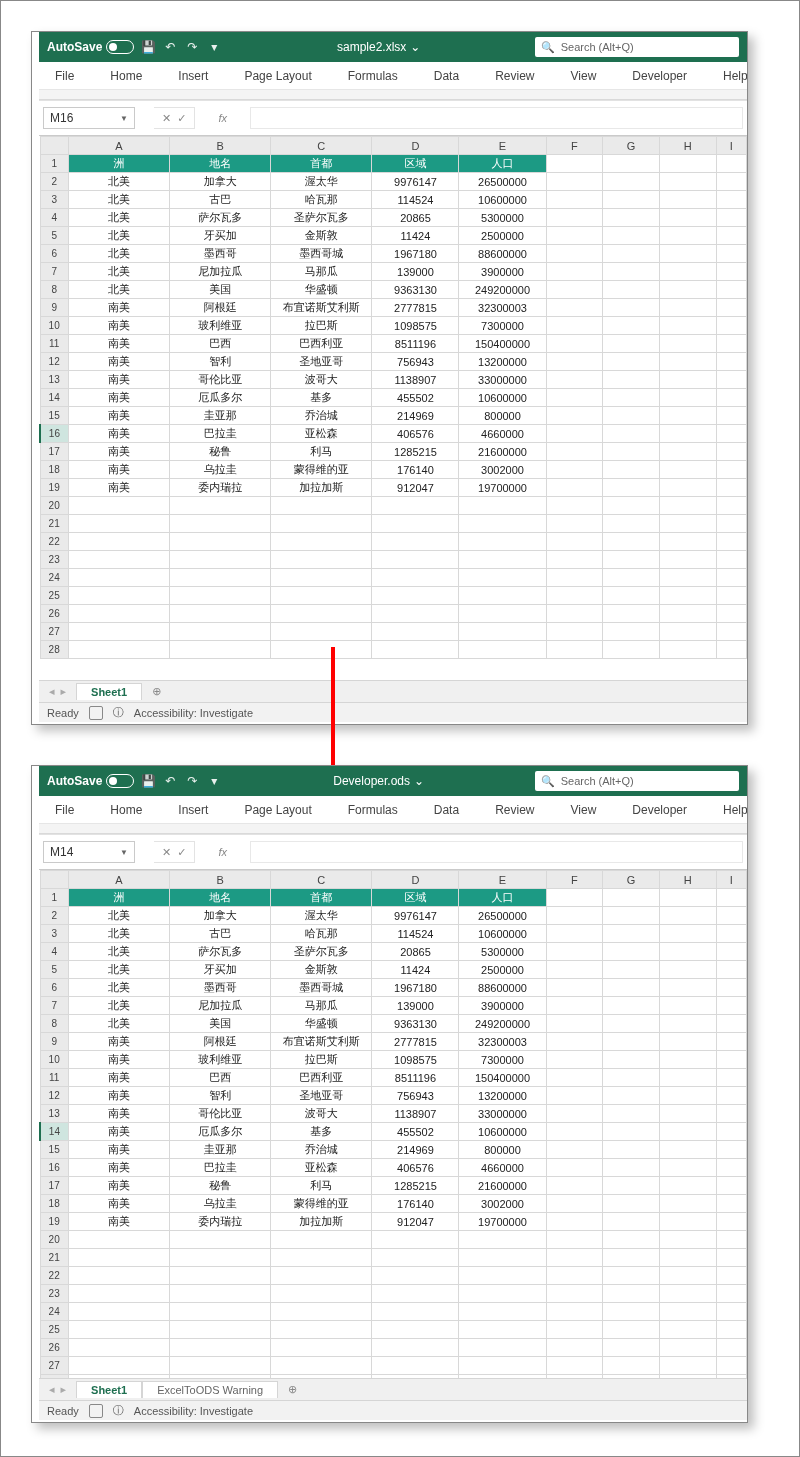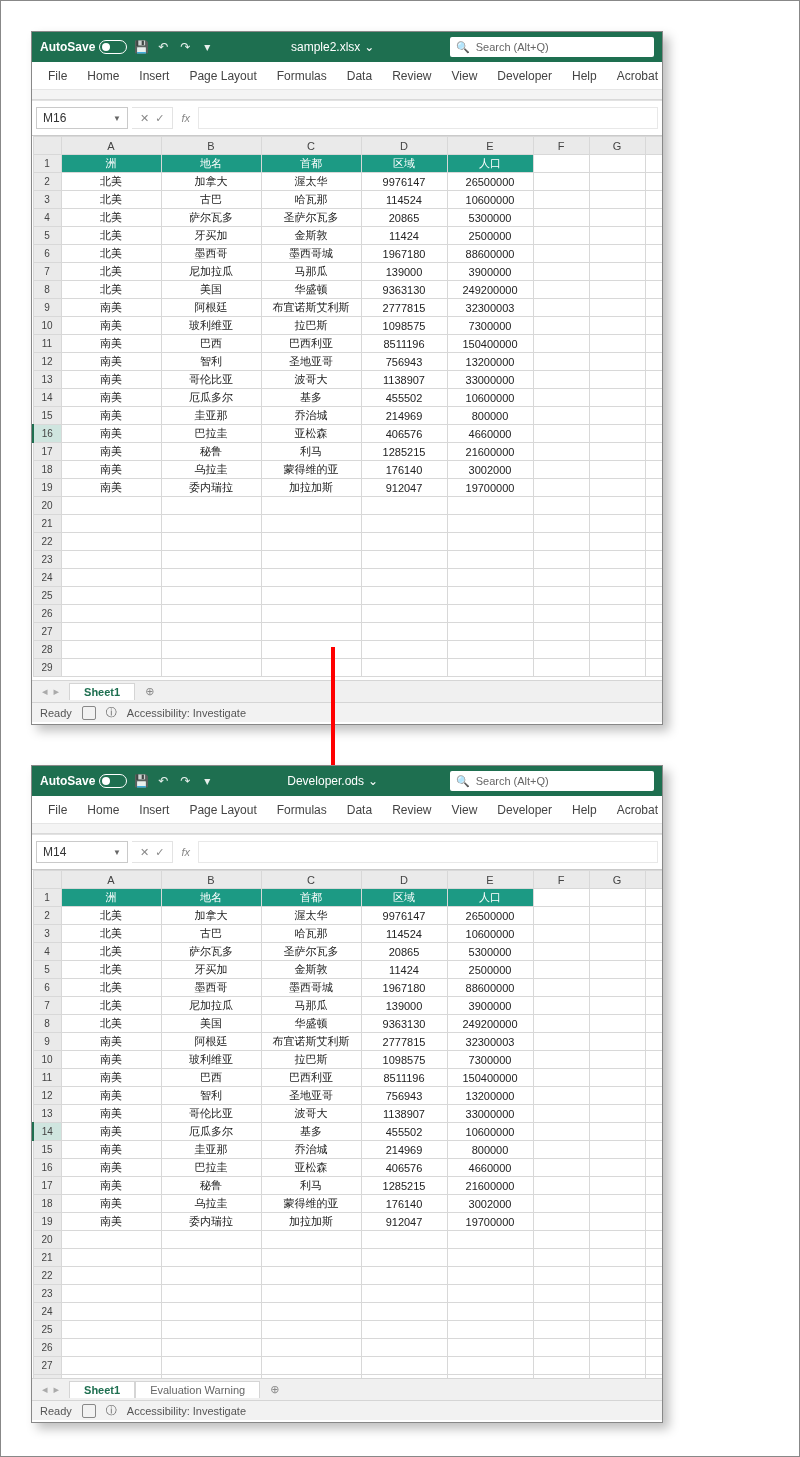--- a/index.html
+++ b/index.html
@@ -1,32 +1,32 @@
 <!DOCTYPE html>
 <html><head>
 <meta charset="utf-8">
 <style>
   * { box-sizing: border-box; margin: 0; padding: 0; }
   body { font-family: "Segoe UI", Arial, sans-serif; background: #fff; font-size: 11px; }
   .canvas { width: 800px; height: 1457px; position: relative; border: 1px solid #888; }
-  .excel-window { position: absolute; background: #fff; box-shadow: 6px 6px 10px rgba(0,0,0,0.25); border: 1px solid #888; overflow: hidden; width: 632px; }
+  .excel-window { position: absolute; background: #fff; box-shadow: 6px 6px 10px rgba(0,0,0,0.25); border: 1px solid #888; overflow: hidden; width: 717px; padding-left: 7px; }
   .w1 { left: 30px; top: 30px; height: 694px; }
   .w2 { left: 30px; top: 764px; height: 658px; }
   .titlebar { background: #1e6f50; height: 30px; display: flex; align-items: center; color: #fff; font-size: 12px; }
   .tb-left { display: flex; align-items: center; gap: 6px; padding: 0 8px; }
   .autosave { display: flex; align-items: center; gap: 4px; font-weight: 600; }
   .autosave-toggle { width: 28px; height: 14px; border: 1px solid #fff; border-radius: 8px; position: relative; }
   .autosave-toggle::after { content: ""; position: absolute; width: 8px; height: 8px; background: #fff; border-radius: 50%; left: 2px; top: 2px; }
   .qat-icon { width: 16px; height: 16px; display: flex; align-items: center; justify-content: center; opacity: .9; }
   .tb-center { flex: 1; text-align: center; display: flex; align-items: center; justify-content: center; gap: 4px; }
   .tb-right { width: 220px; display: flex; align-items: center; gap: 6px; padding: 0 8px; }
   .searchbox { background: #fff; height: 20px; flex: 1; border-radius: 2px; display: flex; align-items: center; color: #666; padding: 0 6px; gap: 6px; font-size: 11px; }
-  .ribbon-tabs { background: #fff; height: 28px; display: flex; align-items: center; padding: 0 6px; gap: 0; font-size: 12px; color: #444; border-bottom: 1px solid #e6e6e6; }
+  .ribbon-tabs { background: #fff; height: 28px; display: flex; align-items: center; padding: 0 6px; gap: 16px; font-size: 12px; color: #444; border-bottom: 1px solid #e6e6e6; }
   .ribbon-tab { padding: 0 10px; height: 100%; display: flex; align-items: center; cursor: pointer; white-space: nowrap; }
-  .formula-area { background: #fff; height: 36px; border-top: 1px solid #e2e2e2; border-bottom: 1px solid #cacaca; display: flex; align-items: center; padding: 3px 4px; gap: 0; }
+  .formula-area { background: #fff; height: 36px; border-top: 1px solid #e2e2e2; border-bottom: 1px solid #cacaca; display: flex; align-items: center; padding: 3px 4px; gap: 15px; }
   .namebox { width: 92px; height: 22px; border: 1px solid #cacaca; display: flex; align-items: center; padding: 0 6px; font-size: 12px; color: #333; background: #fff; }
   .namebox .dd { margin-left: auto; color: #666; font-size: 8px; }
   .fb-btns { display: flex; align-items: center; gap: 6px; padding: 0 8px; color: #888; height: 22px; border-right: 1px solid #e3e3e3; border-top: 1px solid #e3e3e3; border-bottom: 1px solid #e3e3e3; margin-left: 4px; }
   .fx-label { color: #888; font-style: italic; padding: 0 8px; }
   .formula-input { flex: 1; height: 22px; border: 1px solid #e8e8e8; background: #fff; }
   .grid-wrap { background: #fff; overflow: hidden; }
   .grid { border-collapse: collapse; width: 100%; table-layout: fixed; font-size: 11px; color: #222; }
   .grid th.rowh { width: 28px; }
   .grid th.colh { font-weight: 400; }
   .grid th, .grid td { border: 1px solid #d8d8d8; height: 18px; text-align: center; overflow: hidden; white-space: nowrap; }
@@ -461,32 +461,20 @@
               <td></td>
               <td></td>
               <td></td>
               <td></td>
               <td></td>
               <td></td>
               <td></td>
               <td></td>
               <td></td>
             </tr>
-            <tr>
-              <th>29</th>
-              <td></td>
-              <td></td>
-              <td></td>
-              <td></td>
-              <td></td>
-              <td></td>
-              <td></td>
-              <td></td>
-              <td></td>
-            </tr>
           </tbody>
         </table>
     </div>
     <div class="sheet-tabs">
       <div class="sheet-nav">
           <span>◂</span>
           <span>▸</span>
         </div>
       <div class="sheet-tab">Sheet1</div>
       <div class="sheet-plus">⊕</div>
@@ -921,21 +909,21 @@
             </tr>
           </tbody>
         </table>
     </div>
     <div class="sheet-tabs">
       <div class="sheet-nav">
           <span>◂</span>
           <span>▸</span>
         </div>
       <div class="sheet-tab">Sheet1</div>
-      <div class="sheet-tab gray">Evaluation Warning</div>
+      <div class="sheet-tab gray">ExcelToODS Warning</div>
       <div class="sheet-plus">⊕</div>
     </div>
     <div class="statusbar">
       <span>Ready</span>
       <span class="sb-icon"></span>
       <span>ⓘ</span>
       <span>Accessibility: Investigate</span>
     </div>
   </div>
 

